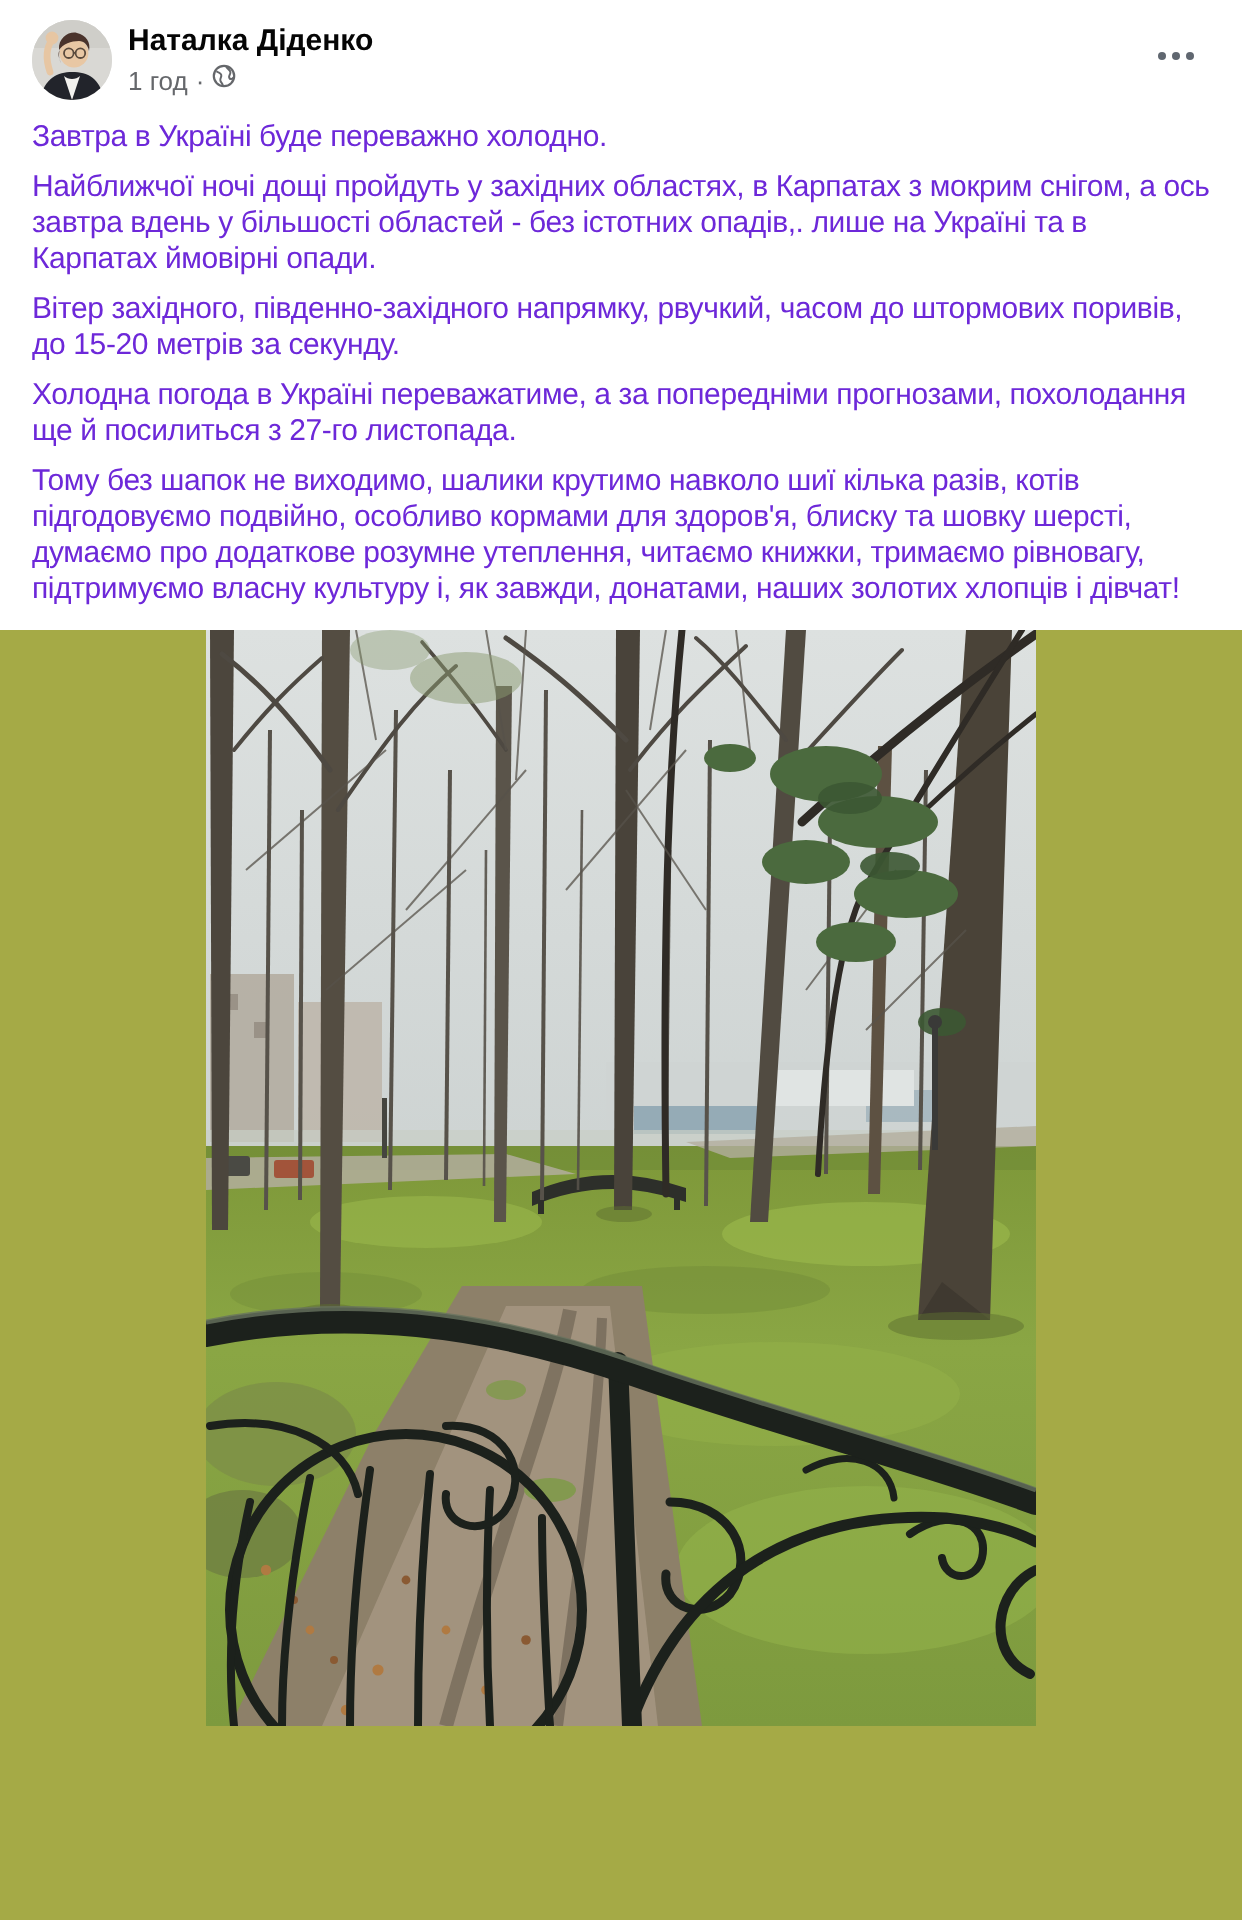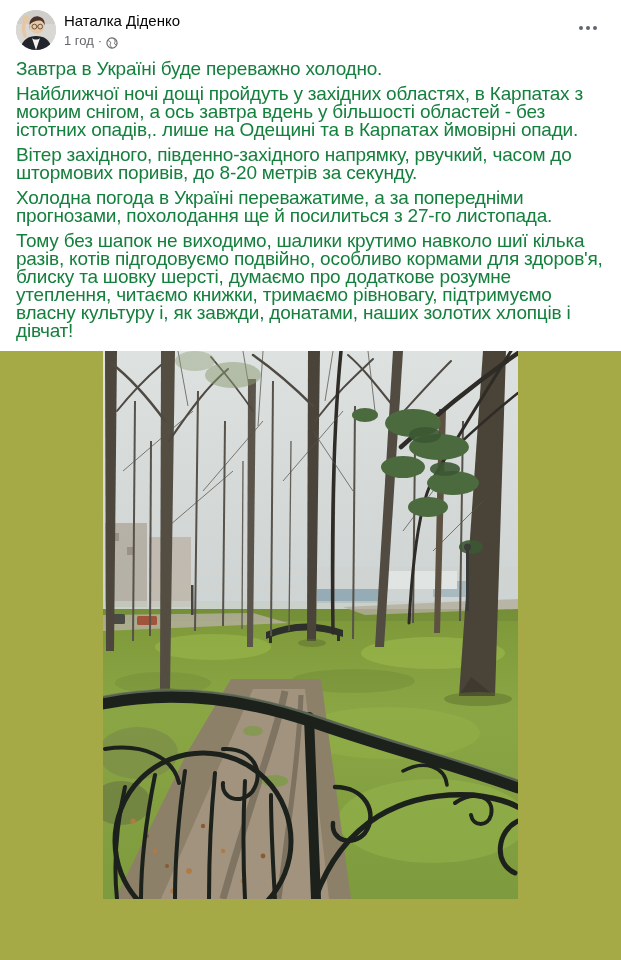--- a/index.html
+++ b/index.html
@@ -7,30 +7,30 @@
     width:621px;height:960px;overflow:hidden;background:#ffffff;
     font-family:"Liberation Sans", sans-serif;
     -webkit-font-smoothing:antialiased;
   }
   .page{width:621px;height:960px;display:flex;flex-direction:column;background:#fff;}
   
   .post-header{position:relative;display:flex;align-items:flex-start;padding:10px 16px 0 16px;flex:0 0 auto;}
   .avatar{width:40px;height:40px;border-radius:50%;overflow:hidden;flex:0 0 40px;cursor:pointer;background:#d6d5d1;}
   .avatar svg{display:block;}
   .header-text{margin-left:8px;padding-top:1px;}
-  .author{font-size:15px;font-weight:400;color:#050505;line-height:19px;cursor:pointer;}
-  .meta{display:flex;align-items:flex-end;gap:4px;font-size:13px;color:#65676b;line-height:17px;margin-top:2px;}
+  .author{font-size:15px;font-weight:700;color:#050505;line-height:19px;cursor:pointer;}
+  .meta{display:flex;align-items:flex-start;gap:4px;font-size:13px;color:#65676b;line-height:17px;margin-top:2px;}
   .meta .sep{color:#65676b;}
   .globe{display:inline-flex;align-items:center;}
   .menu-dots{position:absolute;right:18px;top:20px;display:flex;gap:3px;padding:6px;border-radius:50%;cursor:pointer;}
   .menu-dots i{width:4px;height:4px;border-radius:50%;background:#606770;display:block;}
   
   .post-text{padding:10px 16px 0 16px;flex:0 0 auto;}
   .post-text p{
-    margin:0 0 7px 0;font-size:19px;line-height:18px;color:#15803d;
+    margin:0 0 7px 0;font-size:15px;line-height:18px;color:#6d28d9;
     letter-spacing:-0.2px;white-space:pre-line;
   }
   
   .photo-wrap{
     flex:1 1 auto;margin-top:4px;background:#a5aa46;
     display:flex;justify-content:center;align-items:flex-start;
     overflow:hidden;cursor:pointer;
   }
   .photo-wrap svg{display:block;flex:0 0 auto;}
 </style>
@@ -78,22 +78,22 @@
     </div>
     <div class="menu-dots">
       <i></i>
         <i></i>
         <i></i>
     </div>
   </div>
 
   <div class="post-text">
     <p>Завтра в Україні буде переважно холодно.</p>
-    <p>Найближчої ночі дощі пройдуть у західних областях, в Карпатах з мокрим снігом, а ось завтра вдень у більшості областей - без істотних опадів,. лише на Одещині та в Карпатах ймовірні опади.</p>
-    <p>Вітер західного, південно-західного напрямку, рвучкий, часом до штормових поривів, до 8-20 метрів за секунду.</p>
+    <p>Найближчої ночі дощі пройдуть у західних областях, в Карпатах з мокрим снігом, а ось завтра вдень у більшості областей - без істотних опадів,. лише на Україні та в Карпатах ймовірні опади.</p>
+    <p>Вітер західного, південно-західного напрямку, рвучкий, часом до штормових поривів, до 15-20 метрів за секунду.</p>
     <p>Холодна погода в Україні переважатиме, а за попередніми прогнозами, похолодання ще й посилиться з 27-го листопада.</p>
     <p>Тому без шапок не виходимо, шалики крутимо навколо шиї кілька разів, котів підгодовуємо подвійно, особливо кормами для здоров'я, блиску та шовку шерсті, думаємо про додаткове розумне утеплення, читаємо книжки, тримаємо рівновагу, підтримуємо власну культуру і, як завжди, донатами, наших золотих хлопців і дівчат!</p>
   </div>
 
   <div class="photo-wrap" role="img" aria-label="Осінній парк: голі дерева, зелений газон, струмок і кована чорна огорожа на передньому плані">
     <svg width="415" height="548" viewBox="0 0 415 548">
       <defs>
         <linearGradient id="sky" x1="0" y1="0" x2="0" y2="1">
           <stop offset="0" stop-color="#dde1e0"></stop>
             <stop offset="1" stop-color="#ccd2d1"></stop>

